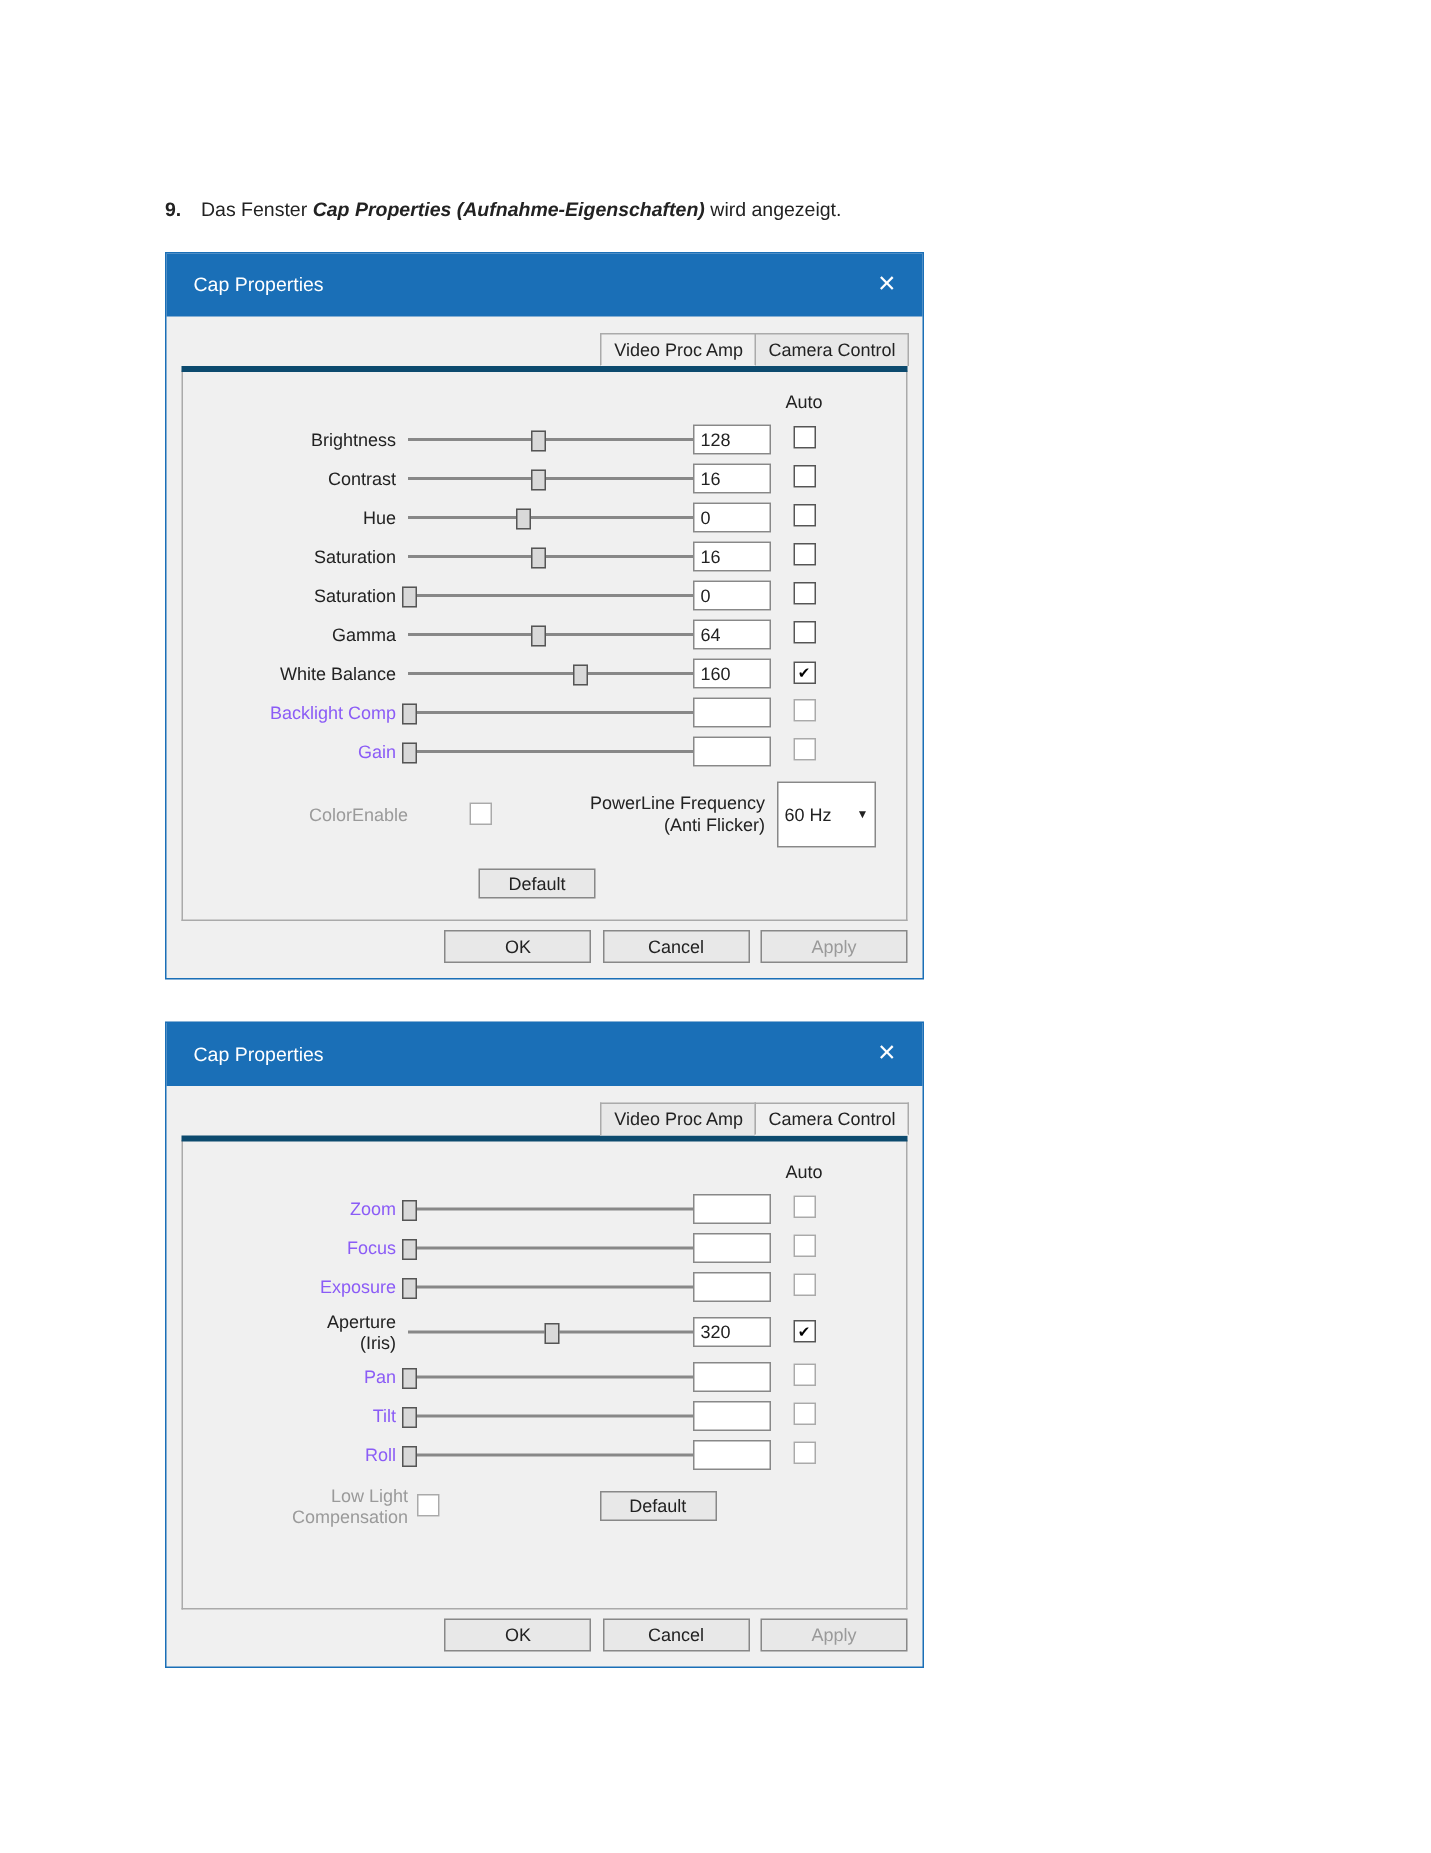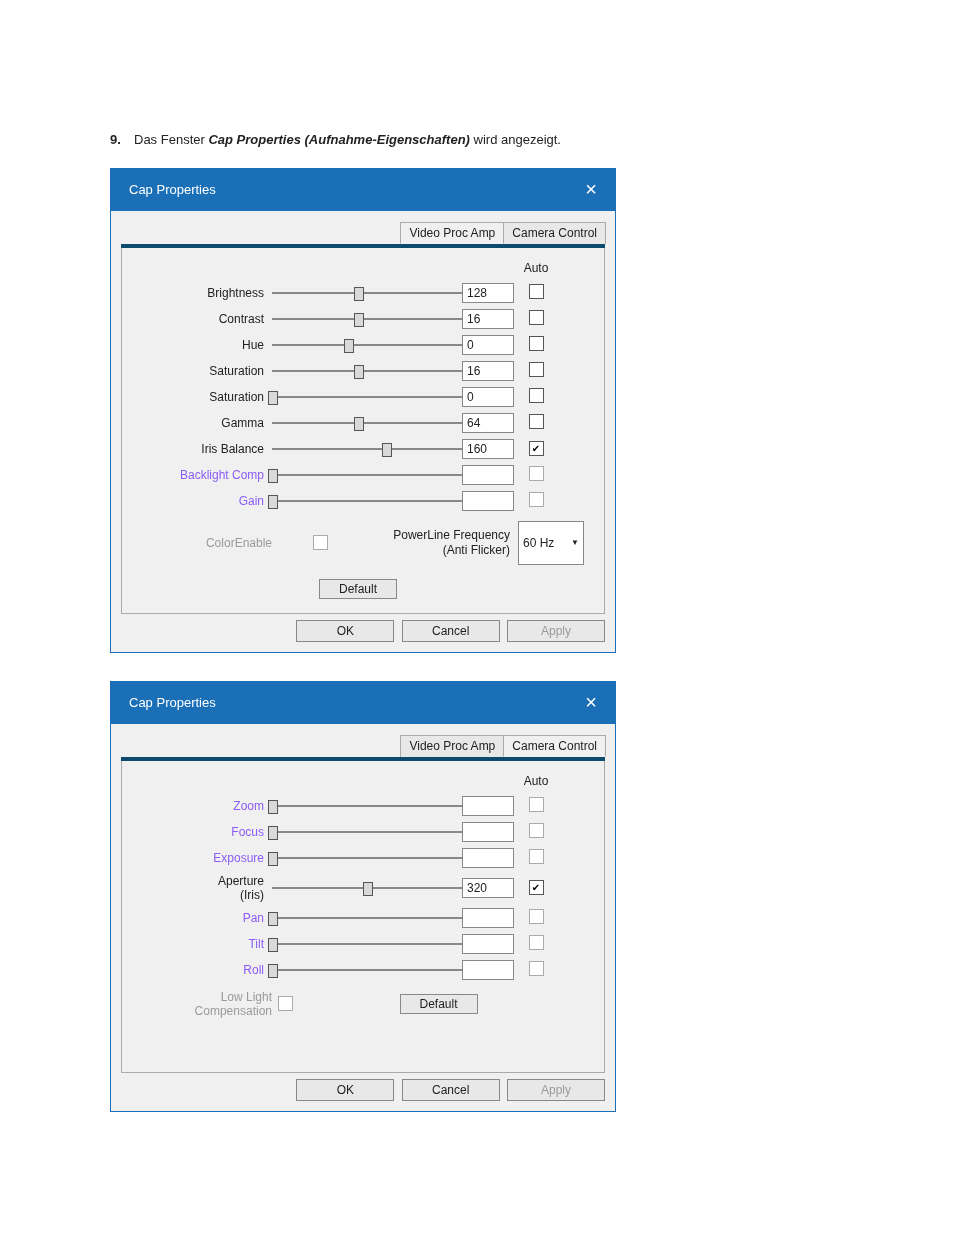--- a/index.html
+++ b/index.html
@@ -277,21 +277,21 @@
             <div class="valuebox">0</div>
             <div style="text-align: center;"><span class="checkbox"></span></div>
             <div class="lbl" style="white-space: pre-line;">Gamma</div>
             <div class="slider-wrap">
               <div class="track">
                 <div class="thumb" style="left: 45%;"></div>
               </div>
             </div>
             <div class="valuebox">64</div>
             <div style="text-align: center;"><span class="checkbox"></span></div>
-            <div class="lbl" style="white-space: pre-line;">Iris Balance</div>
+            <div class="lbl" style="white-space: pre-line;">White Balance</div>
             <div class="slider-wrap">
               <div class="track">
                 <div class="thumb" style="left: 60%;"></div>
               </div>
             </div>
             <div class="valuebox">160</div>
             <div style="text-align: center;"><span class="checkbox">✔</span></div>
             <div class="lbl disabled" style="white-space: pre-line;">Backlight Comp</div>
             <div class="slider-wrap">
               <div class="track">

